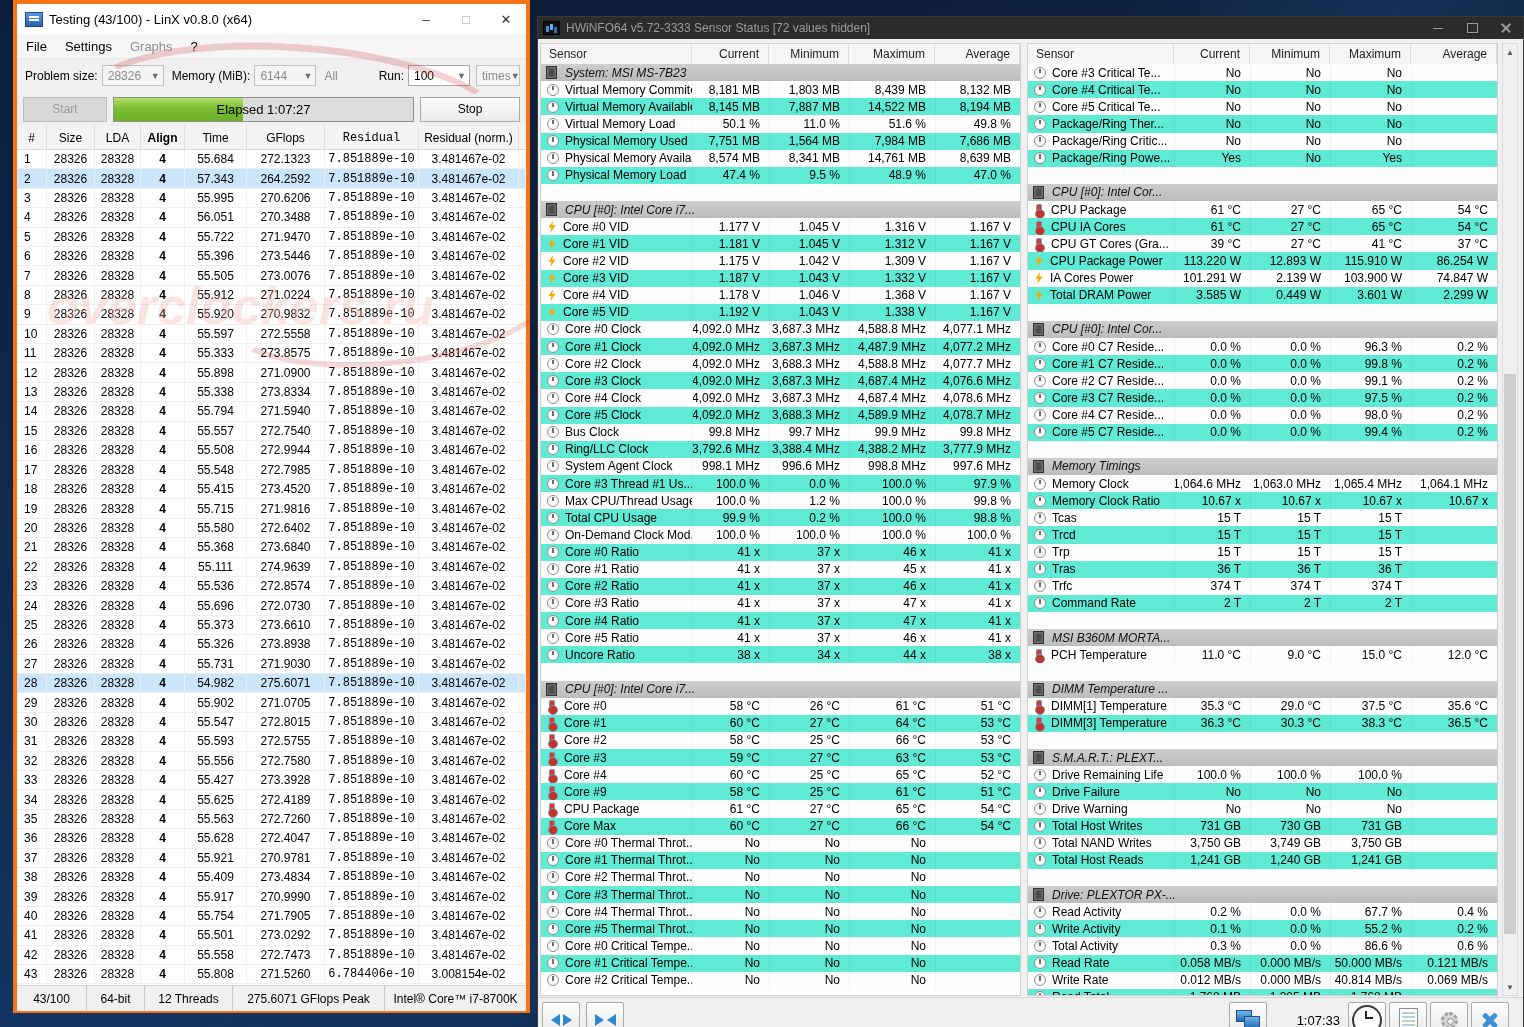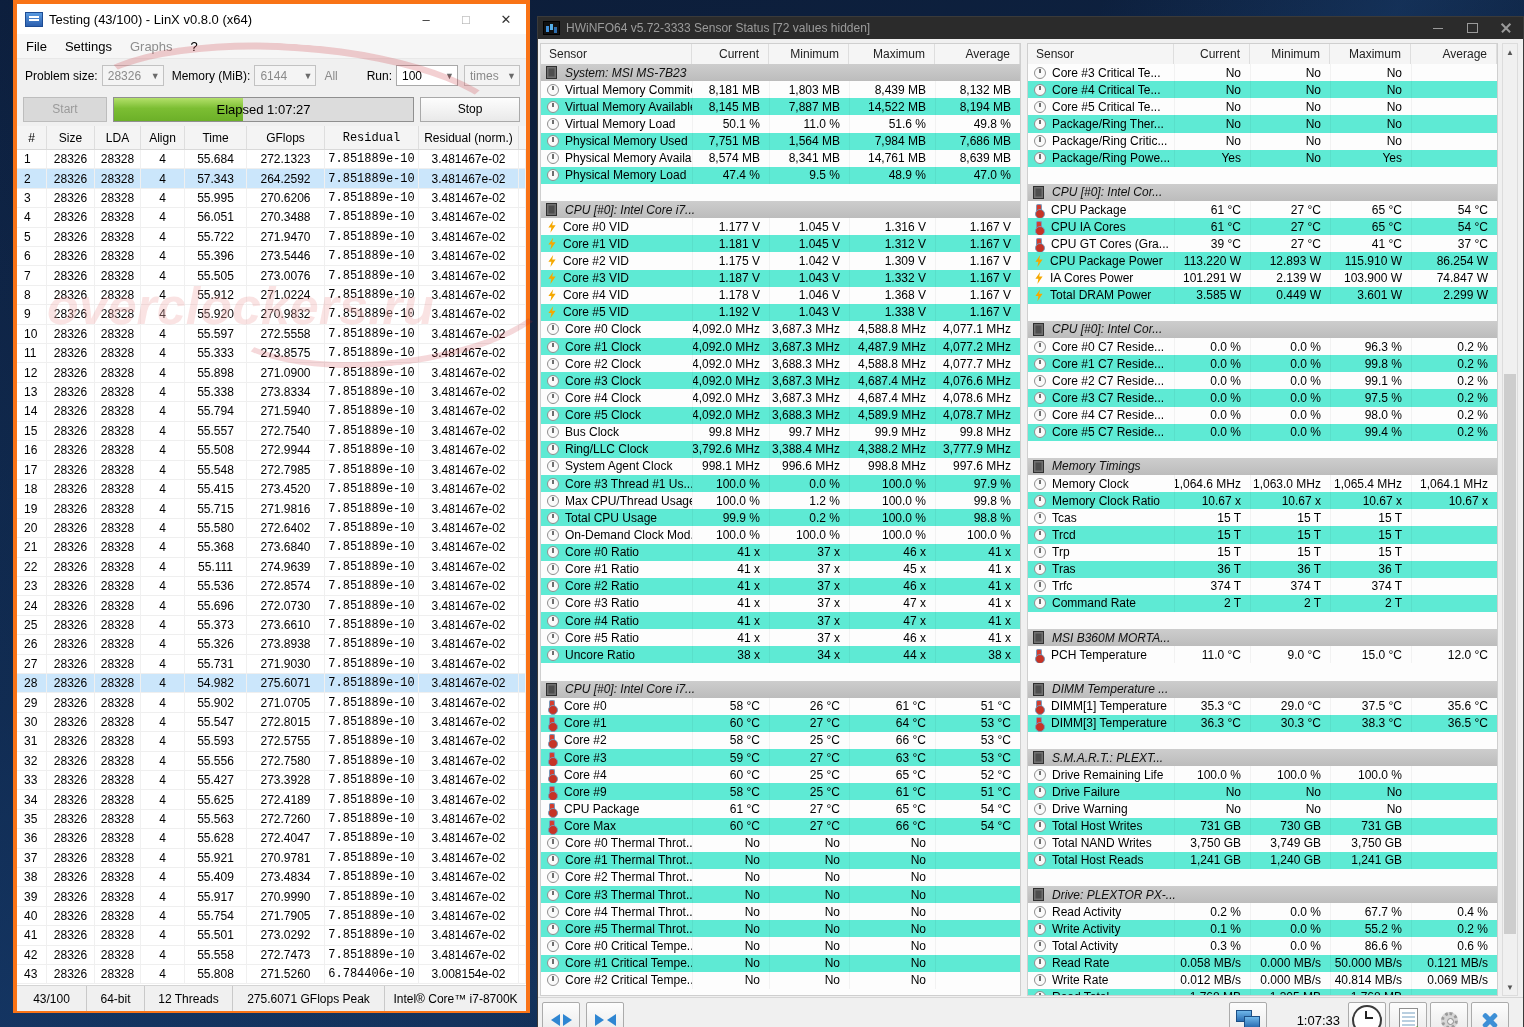--- a/index.html
+++ b/index.html
@@ -23,32 +23,32 @@
   .capbtn.dim{color:#a5a5a5;}
   .lx-menubar{height:24px;background:#f6f6f6;display:flex;align-items:center;font-size:13px;border-bottom:1px solid #e8e8e8;}
   .menu-item{padding:0 9px;color:#000;}
   .menu-item.dim{color:#8d8d8d;}
   .lx-controls{height:33px;background:#f0f0f0;display:flex;align-items:center;font-size:12px;color:#000;padding:0 6px;}
   .lbl{margin:0 4px 0 2px;white-space:nowrap;}
   .lbl.dim{color:#8a8a8a;}
   .combo{height:21px;box-sizing:border-box;border:1px solid #a9a9a9;background:#fff;display:flex;align-items:center;font-size:12px;padding-left:5px;position:relative;margin-right:6px;}
   .combo .arrow{margin-left:auto;width:15px;height:100%;display:flex;align-items:center;justify-content:center;color:#6a6a6a;font-size:9px;}
   .combo.dis{background:#f4f4f4;color:#8a8a8a;border-color:#c2c2c2;}
-  .w62{width:62px;} .w56{width:56px;}
+  .w62{width:62px;} .w56{width:44px;}
   .lx-runrow{height:34px;background:#f0f0f0;display:flex;align-items:center;padding:0 6px;}
   .btn{height:25px;box-sizing:border-box;border:1px solid #a9a9a9;background:linear-gradient(#fdfdfd,#e9e9e9);font-size:12px;display:flex;align-items:center;justify-content:center;}
   .btn.disabled{color:#9a9a9a;background:#d9d9d9;border-color:#bdbdbd;}
   .start{width:84px;margin-right:6px;}
   .stop{width:100px;margin-left:6px;}
   .progress{flex:1 1 auto;height:25px;box-sizing:border-box;border:1px solid #8f8f8f;background:#dcdcdc;position:relative;}
   .progress .fill{position:absolute;left:0;top:0;bottom:0;background:linear-gradient(#b3e06a,#7cbe33 45%,#6cb028);}
   .progress .ptext{position:absolute;inset:0;display:flex;align-items:center;justify-content:center;font-size:13px;color:#000;}
   .lx-thead{height:23px;display:flex;background:#f4f4f4;border-bottom:1px solid #d9d9d9;font-size:12px;color:#000;align-items:center;}
   .hc{display:flex;align-items:center;justify-content:center;height:100%;border-right:1px solid #dedede;box-sizing:border-box;white-space:nowrap;}
-  .c0{width:30px;} .c1{width:48px;} .c2{width:46px;} .c3{width:44px;} .c4{width:62px;} .c5{width:78px;} .c6{width:94px;font-family:Liberation Mono, monospace;} .c7{width:100px;} .cf{flex:1 1 auto;border-right:none;}
+  .c0{width:30px;} .c1{width:48px;} .c2{width:46px;} .c3{width:44px;font-weight:bold;} .c4{width:62px;} .c5{width:78px;} .c6{width:94px;font-family:Liberation Mono, monospace;} .c7{width:100px;} .cf{flex:1 1 auto;border-right:none;}
   .lx-tbody{height:835px;overflow:hidden;background:#fff;}
   .lx-row{display:flex;height:19.42px;box-sizing:border-box;border-bottom:1px solid #efefef;font-size:12px;color:#000;}
   .lx-row.sel{background:#cbe6fb;}
   .lx-c{display:flex;align-items:center;justify-content:center;border-right:1px solid #f0f0f0;box-sizing:border-box;white-space:nowrap;overflow:hidden;}
   .lx-c.c0{justify-content:flex-start;padding-left:7px;}
   .lx-status{height:25px;background:#f0f0f0;border-top:1px solid #d4d4d4;display:flex;align-items:center;font-size:12px;color:#000;}
   .st-seg{height:100%;display:flex;align-items:center;justify-content:center;border-right:1px solid #c9c9c9;box-sizing:border-box;white-space:nowrap;}
   .s0{width:70px;} .s1{width:58px;} .s2{width:88px;} .s3{width:152px;} .s4{flex:1 1 auto;border-right:none;}
 
   

